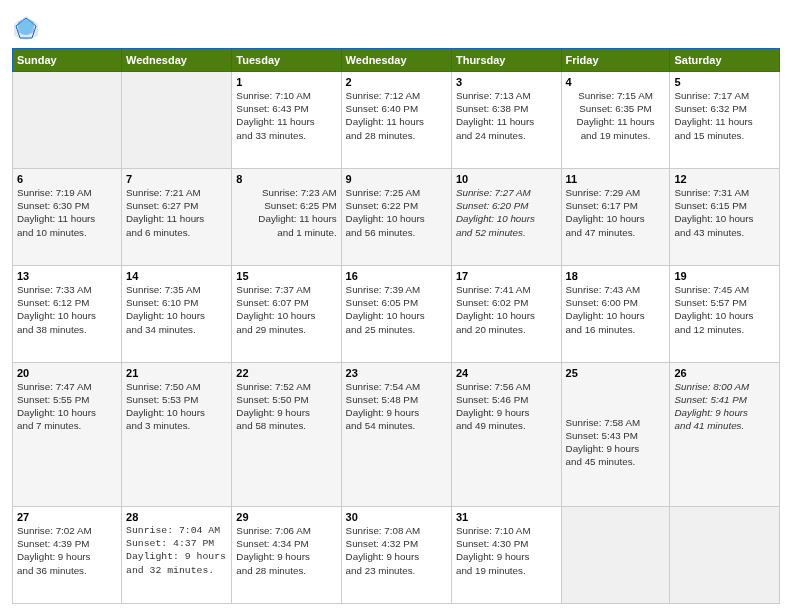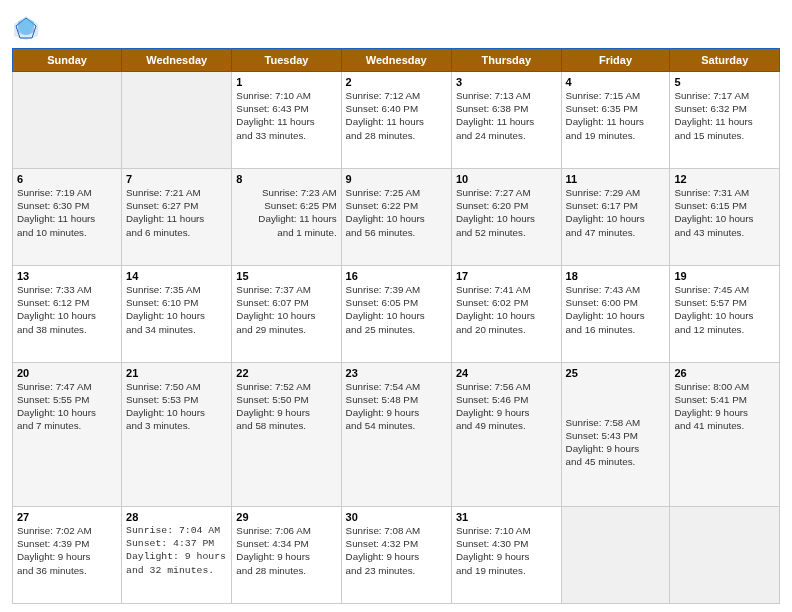--- a/index.html
+++ b/index.html
@@ -61,24 +61,24 @@
       font-size: 15px;
       color: #555;
     }
     .calendar {
       flex: 1;
       border-collapse: collapse;
       width: 100%;
       font-size: 10.5px;
     }
     .calendar th {
-      background-color: #a16207;
+      background-color: #4d7c0f;
       color: #fff;
       padding: 5px 4px;
-      text-align: center;
+      text-align: left;
       font-size: 11px;
       font-weight: bold;
       border: 1px solid #1565c0;
     }
     .calendar td {
       border: 1px solid #ccc;
       vertical-align: top;
       padding: 4px 4px 3px 4px;
       width: 113px;
       background: #fff;
@@ -155,21 +155,21 @@
           </td>
           <td>
             <span class="day-num">3</span>
             <div class="day-info" style="white-space: pre-line;">Sunrise: 7:13 AM
 Sunset: 6:38 PM
 Daylight: 11 hours
 and 24 minutes.</div>
           </td>
           <td>
             <span class="day-num">4</span>
-            <div class="day-info" style="white-space: pre-line;">Sunrise: 7:15 AM
+            <div class="day-info" style="white-space: pre-line; text-align: center;">Sunrise: 7:15 AM
 Sunset: 6:35 PM
 Daylight: 11 hours
 and 19 minutes.</div>
           </td>
           <td>
             <span class="day-num">5</span>
             <div class="day-info" style="white-space: pre-line;">Sunrise: 7:17 AM
 Sunset: 6:32 PM
 Daylight: 11 hours
 and 15 minutes.</div>
@@ -199,21 +199,21 @@
           </td>
           <td>
             <span class="day-num">9</span>
             <div class="day-info" style="white-space: pre-line;">Sunrise: 7:25 AM
 Sunset: 6:22 PM
 Daylight: 10 hours
 and 56 minutes.</div>
           </td>
           <td>
             <span class="day-num">10</span>
-            <div class="day-info" style="white-space: pre-line;">Sunrise: 7:27 AM
+            <div class="day-info" style="white-space: pre-line; font-style: italic;">Sunrise: 7:27 AM
 Sunset: 6:20 PM
 Daylight: 10 hours
 and 52 minutes.</div>
           </td>
           <td>
             <span class="day-num">11</span>
             <div class="day-info" style="white-space: pre-line;">Sunrise: 7:29 AM
 Sunset: 6:17 PM
 Daylight: 10 hours
 and 47 minutes.</div>
@@ -315,21 +315,21 @@
           </td>
           <td>
             <span class="day-num">25</span>
             <div class="day-info" style="white-space: pre-line; margin-top: 37px;">Sunrise: 7:58 AM
 Sunset: 5:43 PM
 Daylight: 9 hours
 and 45 minutes.</div>
           </td>
           <td>
             <span class="day-num">26</span>
-            <div class="day-info" style="white-space: pre-line;">Sunrise: 8:00 AM
+            <div class="day-info" style="white-space: pre-line; font-style: italic;">Sunrise: 8:00 AM
 Sunset: 5:41 PM
 Daylight: 9 hours
 and 41 minutes.</div>
           </td>
         </tr>
         <tr class="row-odd">
           <td>
             <span class="day-num">27</span>
             <div class="day-info" style="white-space: pre-line;">Sunrise: 7:02 AM
 Sunset: 4:39 PM

